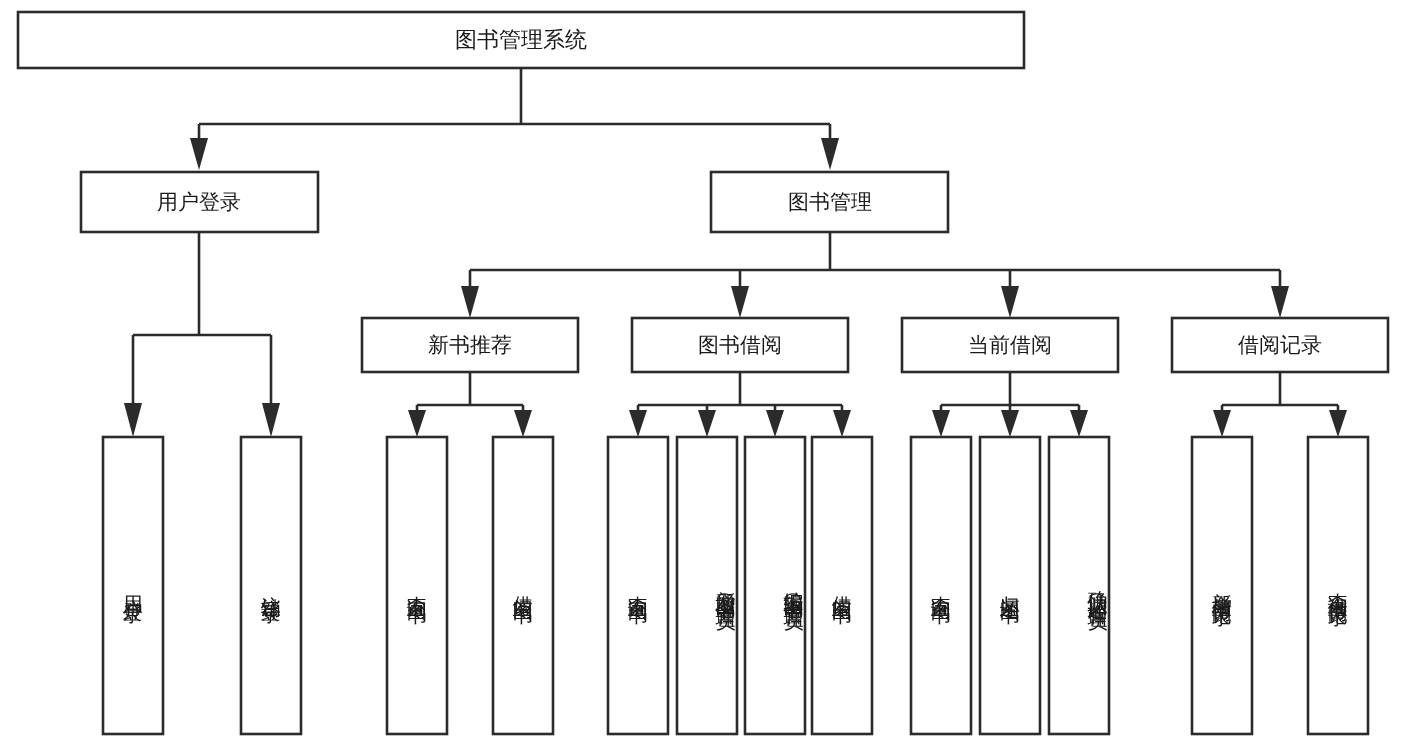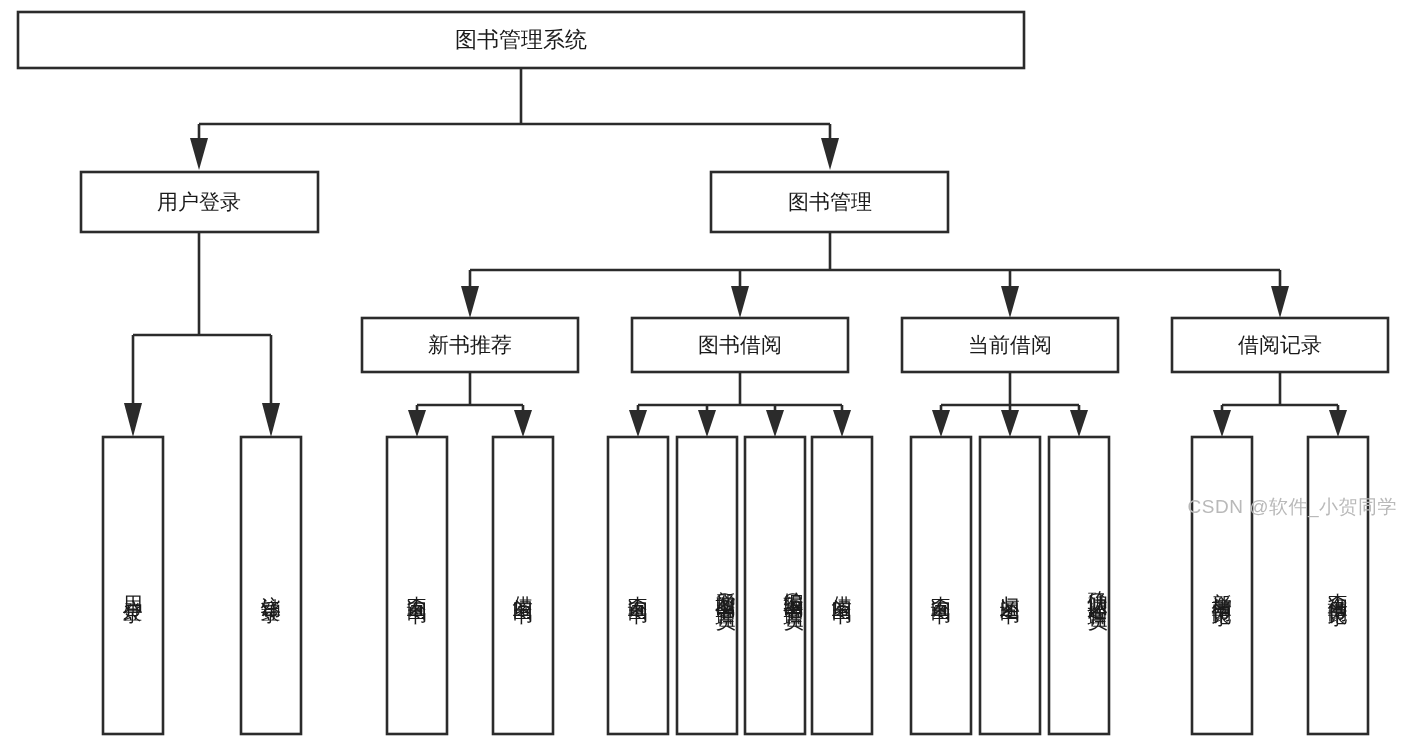--- a/index.html
+++ b/index.html
@@ -230,15 +230,14 @@
   <div class="vlabel" style="left:911px; top:437px; width:60px; height:297px;">查询图书</div>
 
   <div class="vlabel" style="left:980px; top:437px; width:60px; height:297px;">归还图书</div>
 
   <div class="vlabel" style="left:1049px; top:437px; width:60px; height:297px; align-items:flex-start; padding-top:6px; box-sizing:border-box;">确认归还（管理员）</div>
 
   <div class="vlabel" style="left:1192px; top:437px; width:60px; height:297px;">新增借阅记录</div>
 
   <div class="vlabel" style="left:1308px; top:437px; width:60px; height:297px;">查询借阅记录</div>
 
-  <div class="watermark">CSDN @软件_小贺同学</div>
 
 </div>
 
 </body></html>

